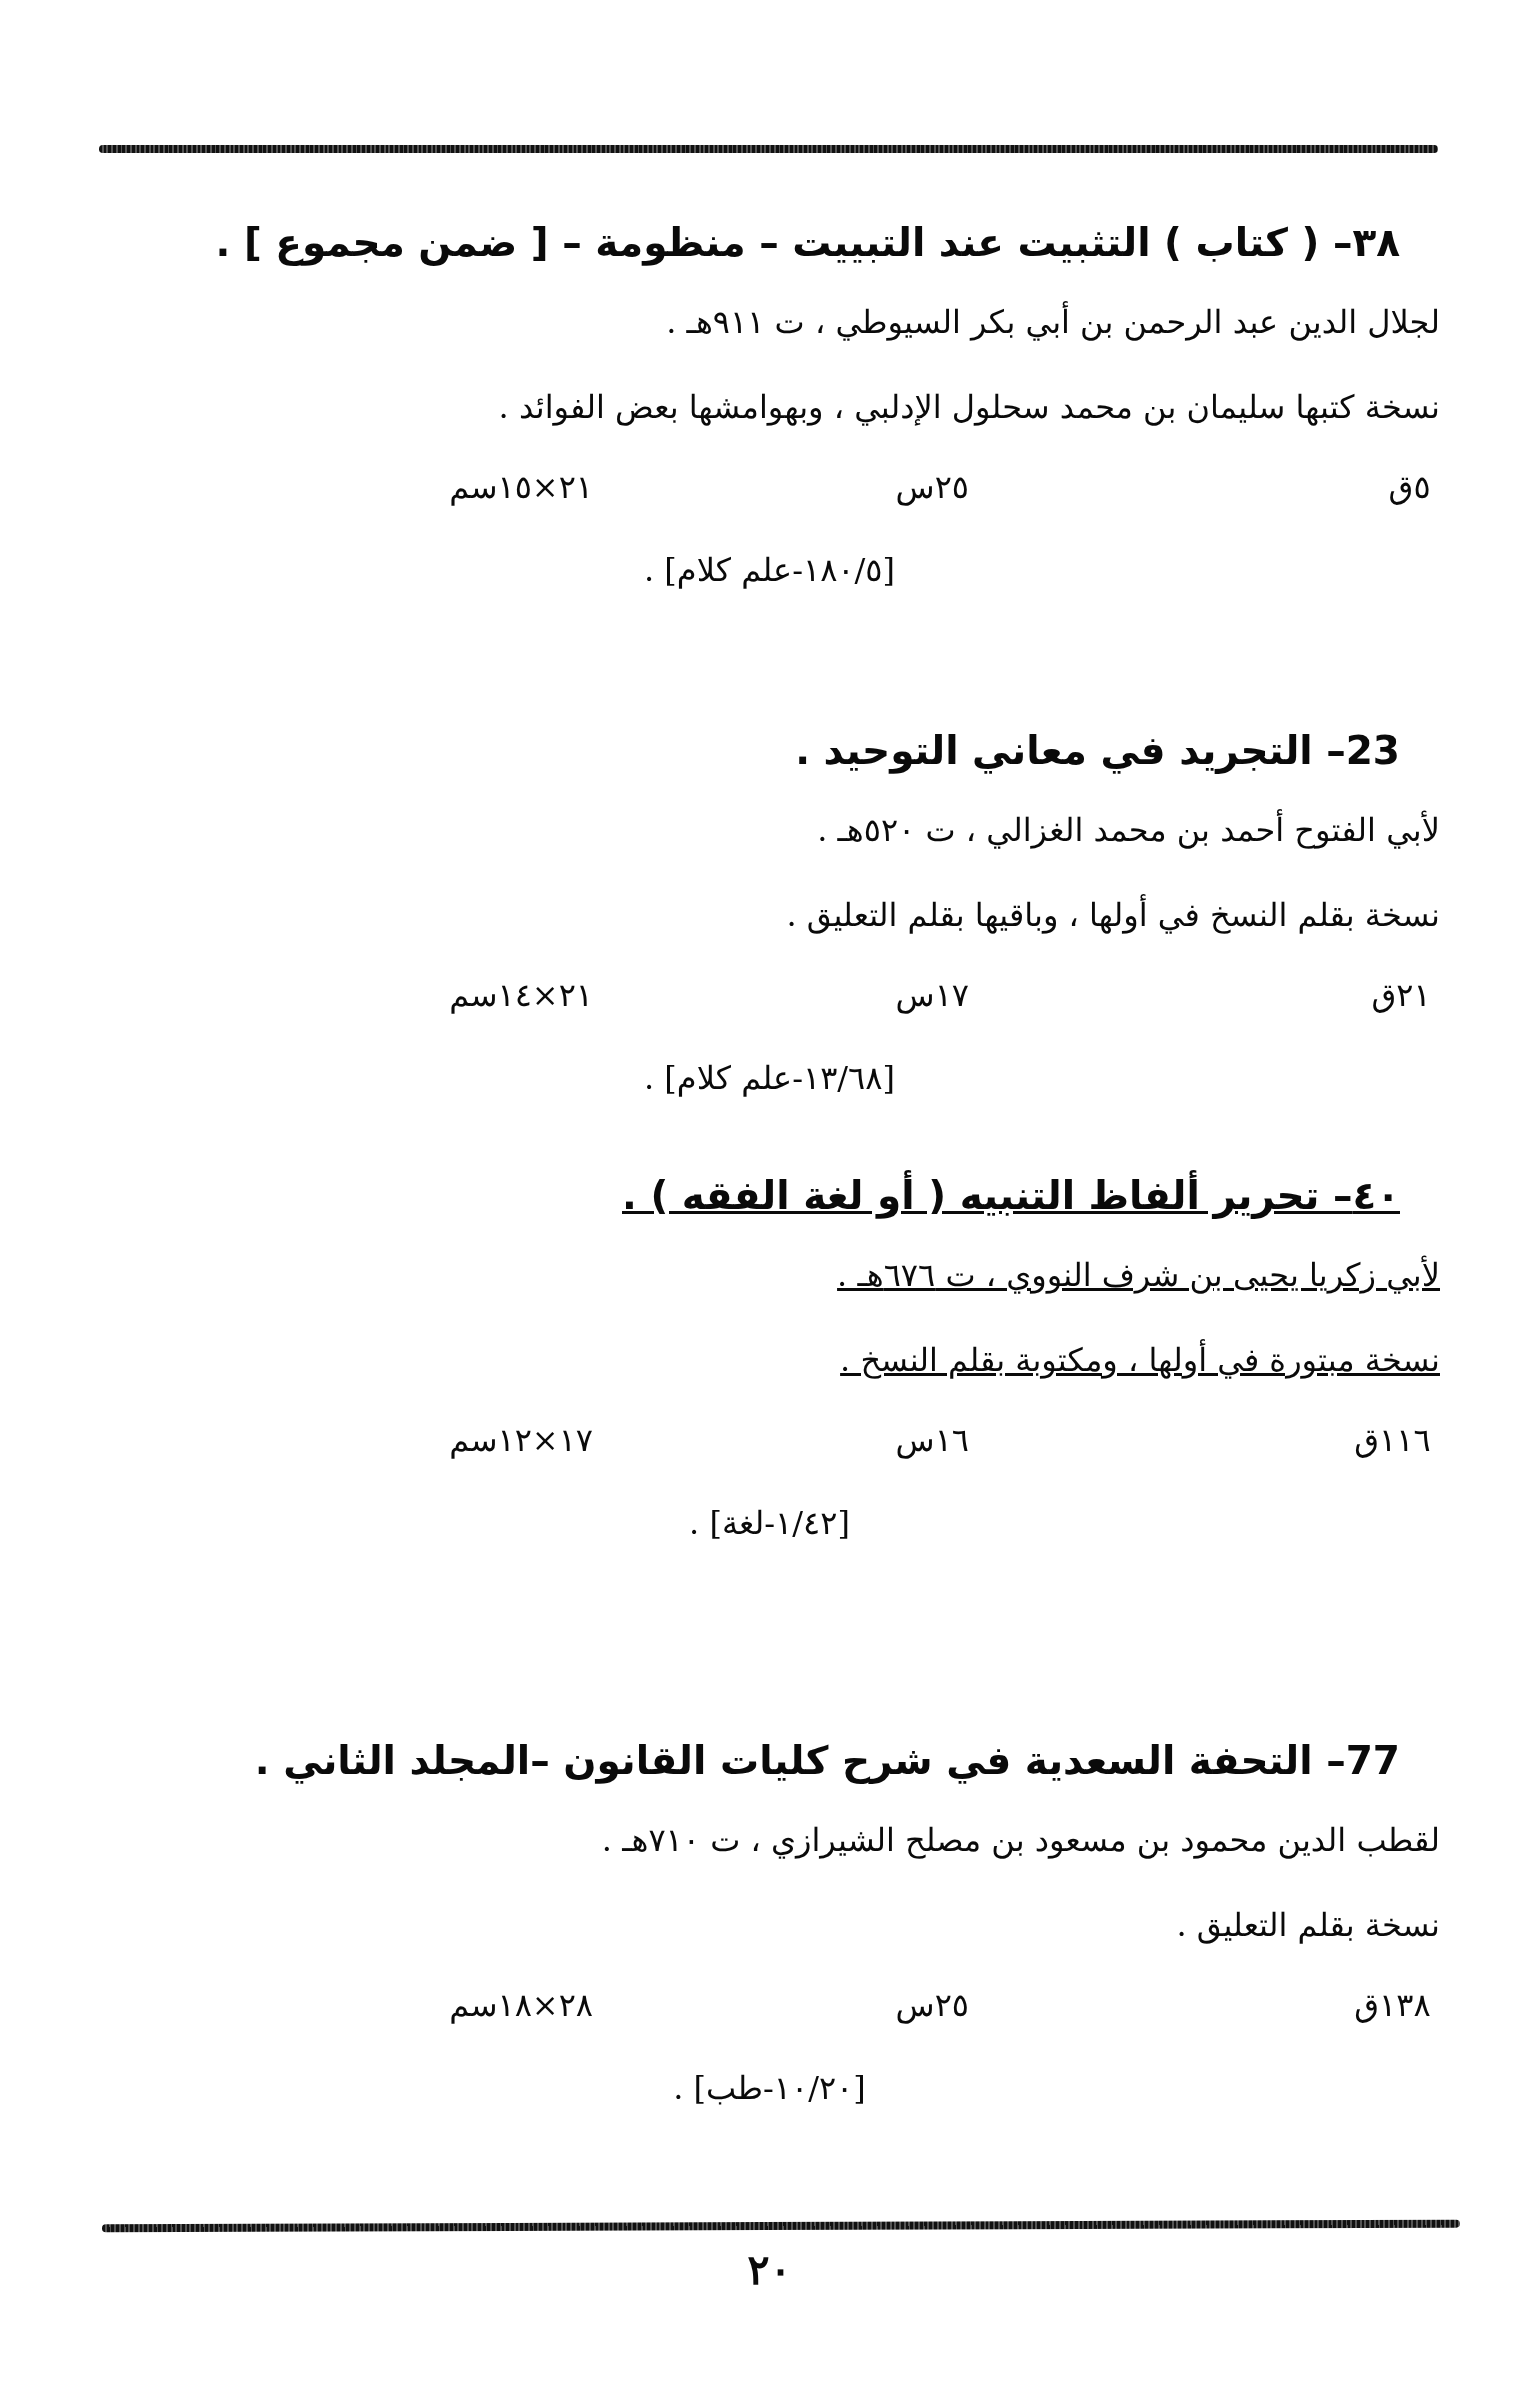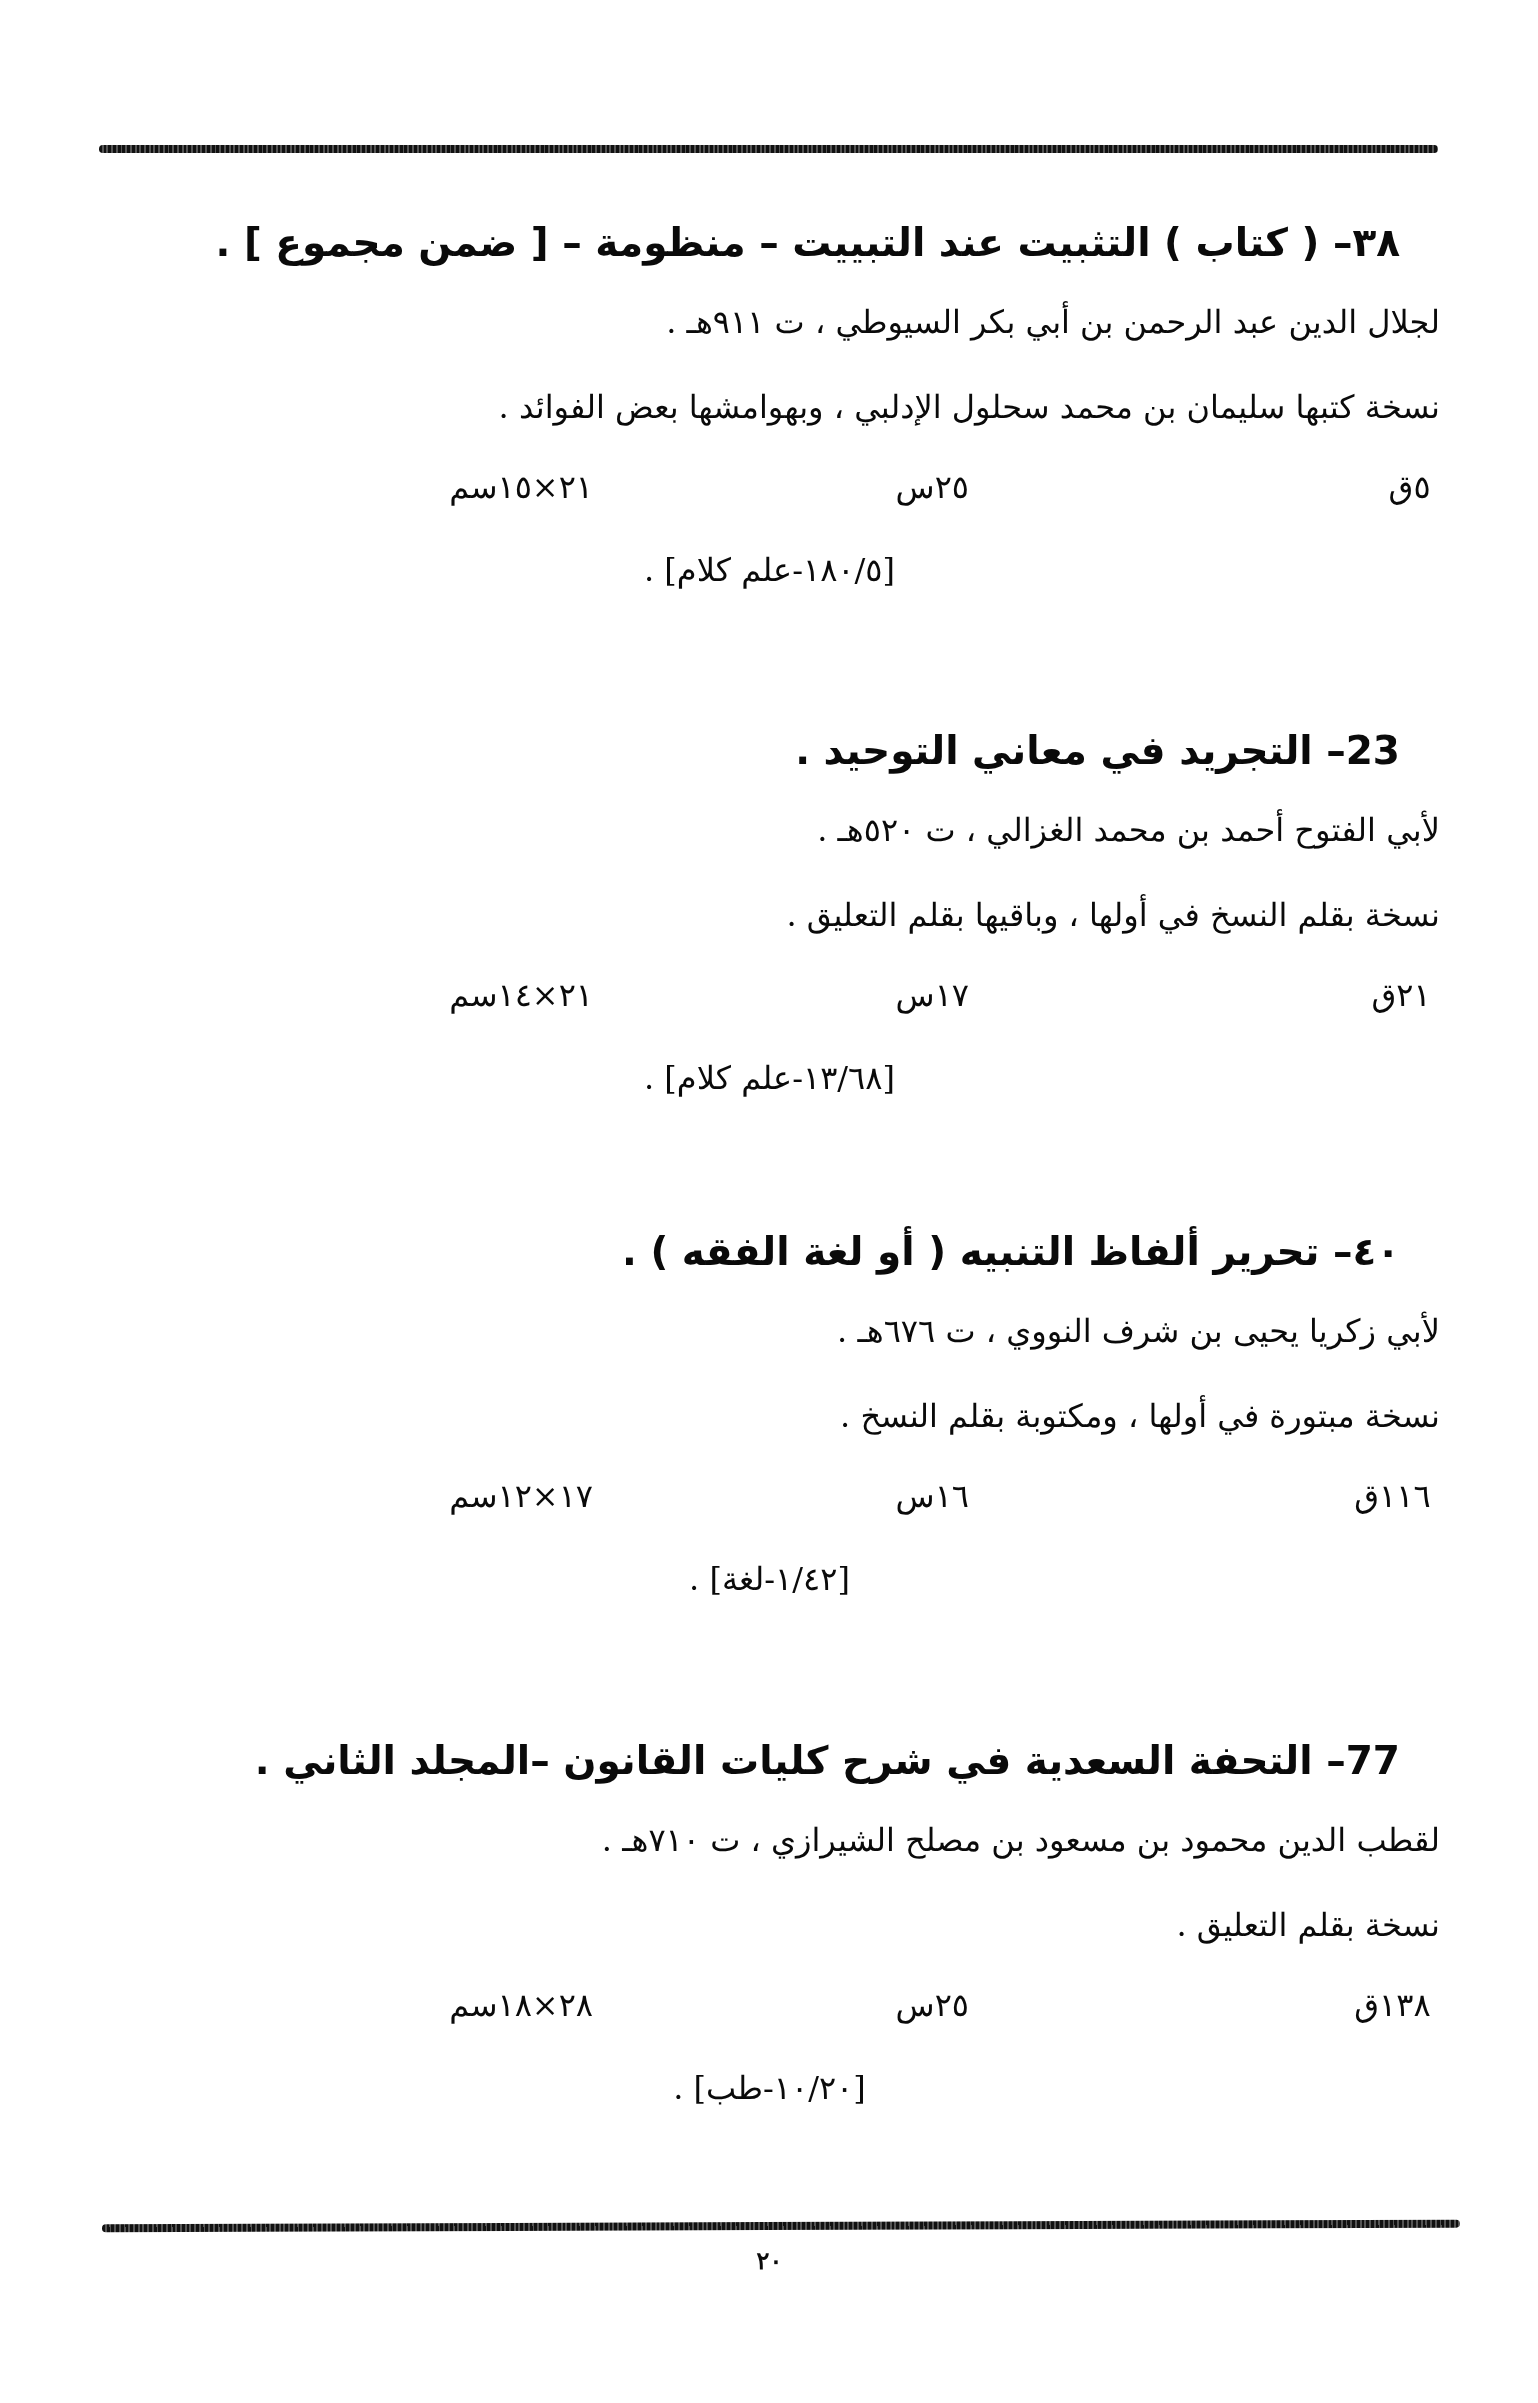--- a/index.html
+++ b/index.html
@@ -38,21 +38,21 @@
       border-radius: 3.8px;
     }
     .rule.top { left: 99px; top: 145px; width: 1339px; }
     .rule.bottom { left: 102px; top: 2222px; width: 1358px; transform: rotate(-0.2deg); }
     .folio {
       position: absolute;
       top: 2246px;
       left: 0;
       width: 1539px;
       text-align: center;
-      font-size: 24px;
+      font-size: 41px;
       font-weight: bold;
       direction: rtl;
     }
     .entry {
       position: absolute;
       right: 99px;
       left: 99px;
       direction: rtl;
     }
     .entry .title {
@@ -121,21 +121,21 @@
     <div class="line first">لأبي الفتوح أحمد بن محمد الغزالي ، ت ٥٢٠هـ .</div>
     <div class="line">نسخة بقلم النسخ في أولها ، وباقيها بقلم التعليق .</div>
     <div class="specs">
       <span class="leaves">٢١ق</span>
       <span class="lines-count">١٧س</span>
       <span class="dims">٢١×١٤سم</span>
     </div>
     <div class="shelfmark"><span>[١٣/٦٨-علم كلام] .</span></div>
   </div>
 
-  <div class="entry" style="top:1224px;">
+  <div class="entry" style="top:1168px;text-decoration:underline;">
     <div class="title">٤٠– تحرير ألفاظ التنبيه ( أو لغة الفقه ) .</div>
     <div class="line first">لأبي زكريا يحيى بن شرف النووي ، ت ٦٧٦هـ .</div>
     <div class="line">نسخة مبتورة في أولها ، ومكتوبة بقلم النسخ .</div>
     <div class="specs">
       <span class="leaves">١١٦ق</span>
       <span class="lines-count">١٦س</span>
       <span class="dims">١٧×١٢سم</span>
     </div>
     <div class="shelfmark"><span>[١/٤٢-لغة] .</span></div>
   </div>

